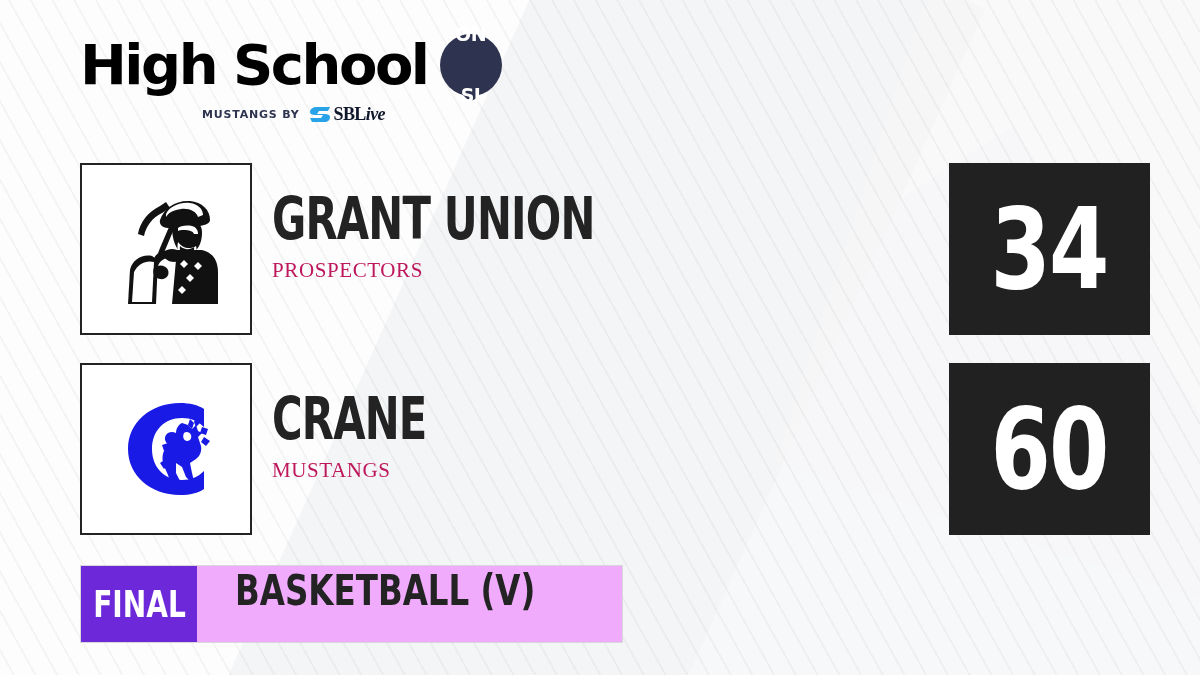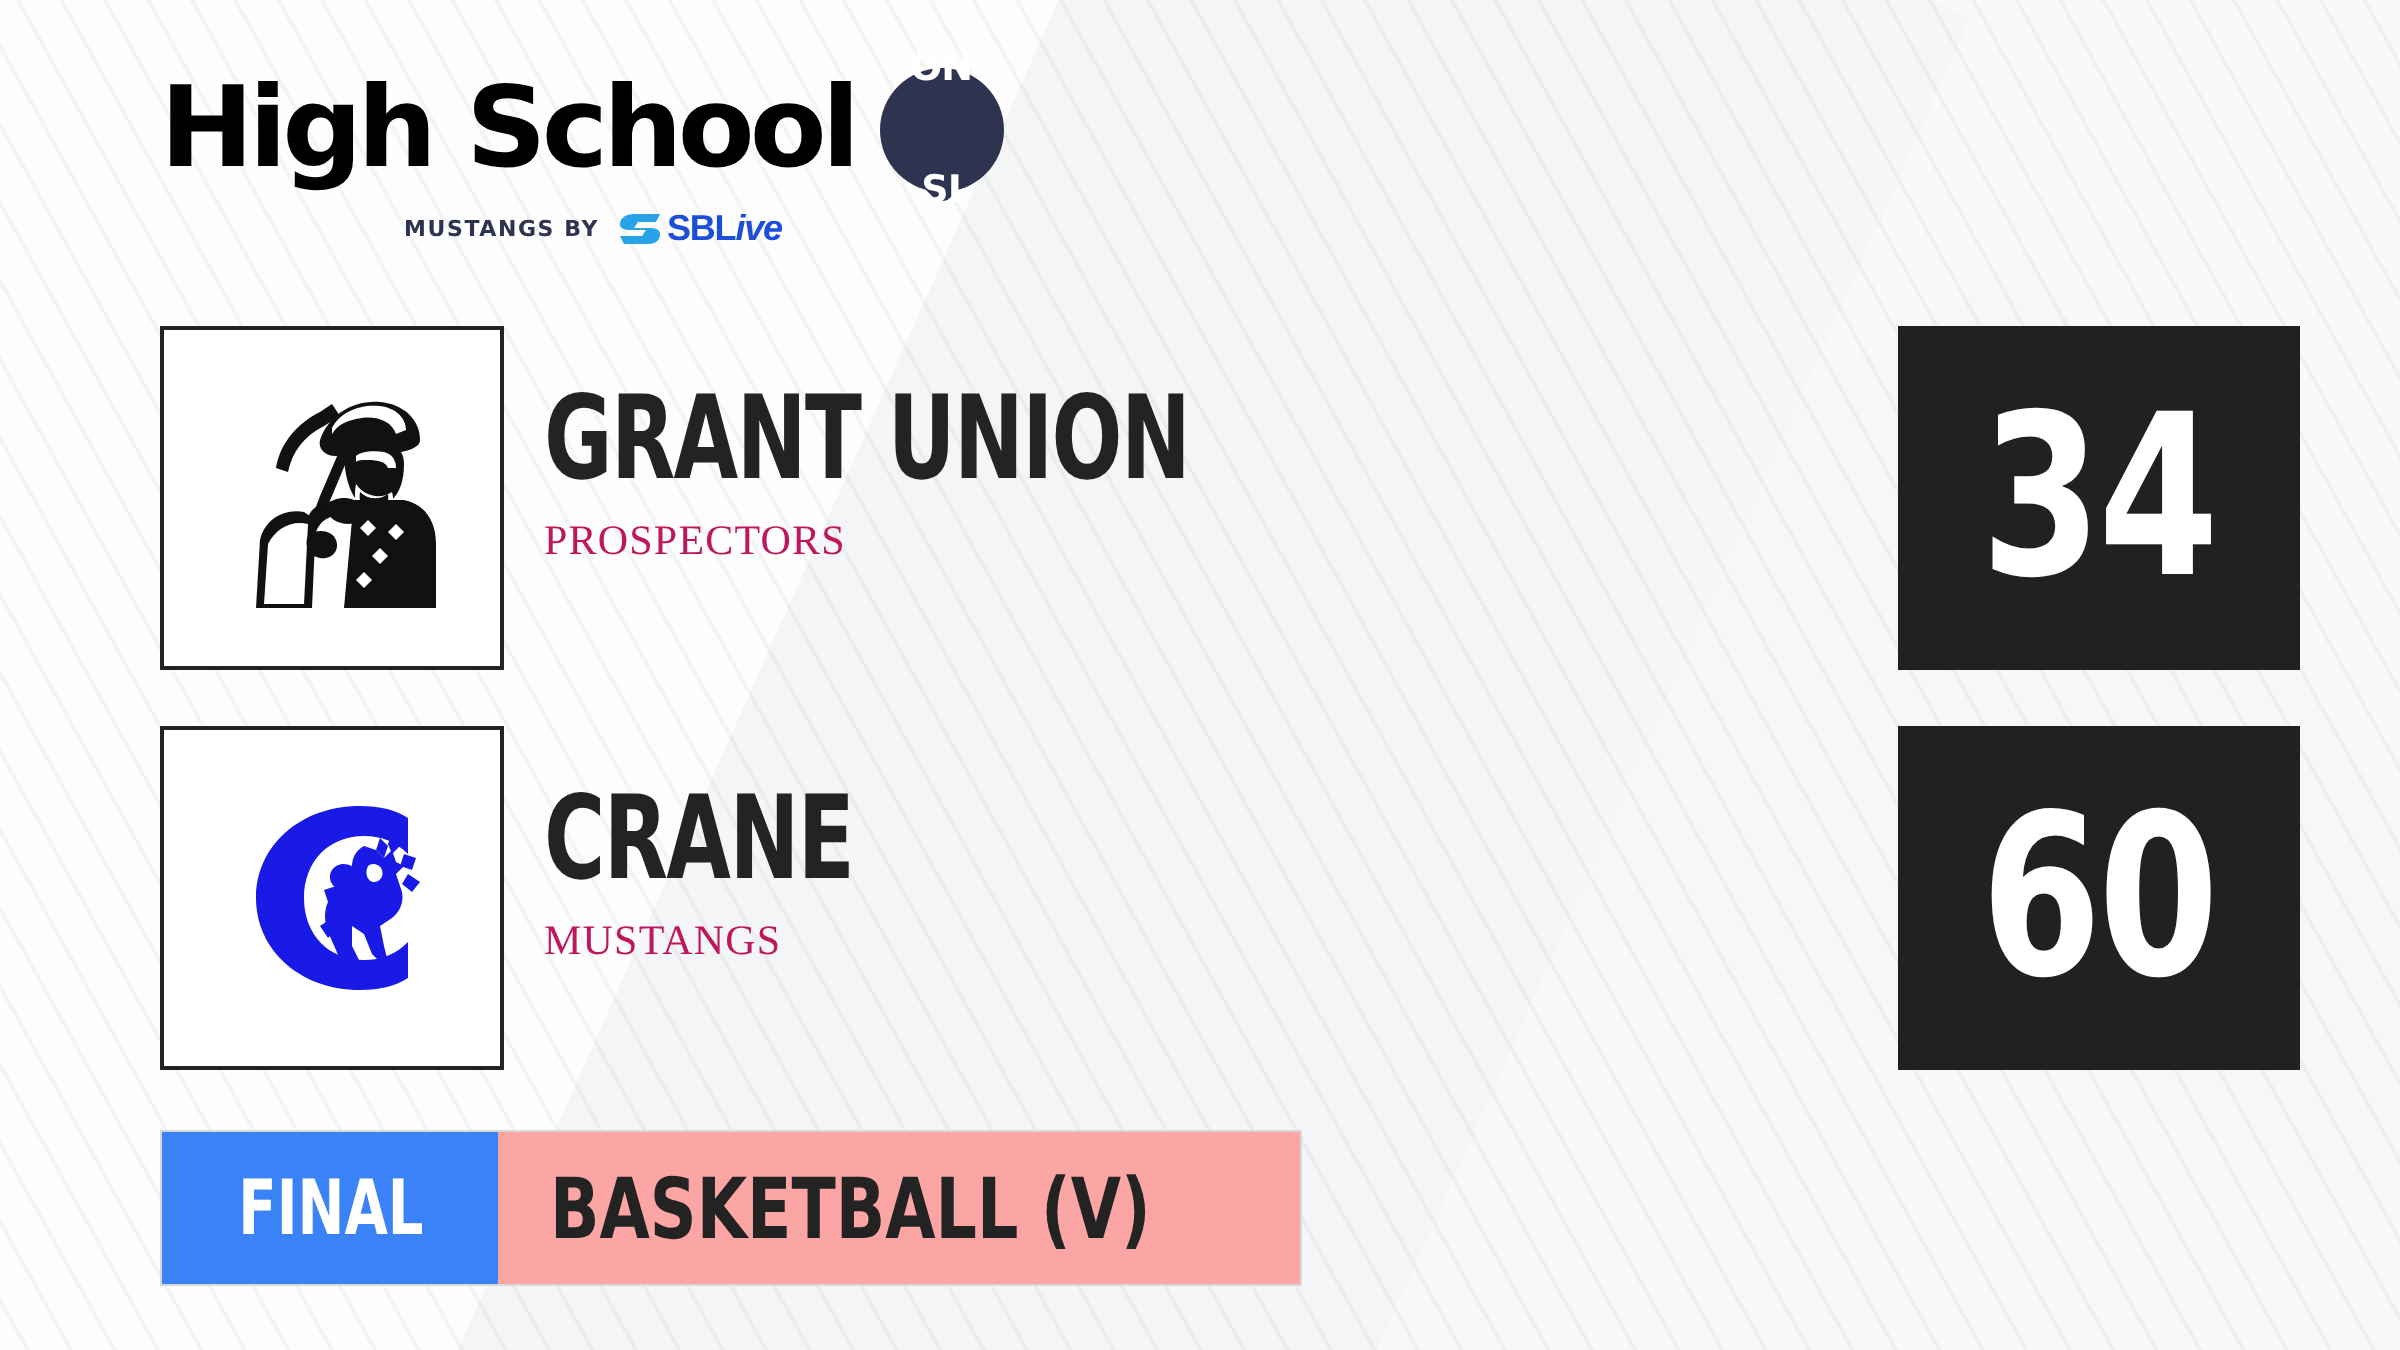--- a/index.html
+++ b/index.html
@@ -105,25 +105,25 @@
     font-size:11px;
     letter-spacing:.8px;
     color:#2e3350;
   }
   .sblive { display:flex; align-items:center; margin-left:9px; }
   .sblive-mark {
     width:22px; height:17px;
     margin-right:3px;
   }
   .sblive-word {
-    font-family:Liberation Sans, sans-serif;
+    font-family:Liberation Serif, serif;
     font-weight:bold;
     font-size:18px;
     letter-spacing:-.6px;
-    color:#1d4ed8;
+    color:#0f172a;
   }
   .sblive-word .ive { font-style:italic; }
 
   
   .team-row { position:absolute; left:80px; }
   #team-row-0 { top:163px; }
   #team-row-1 { top:363px; }
 
   .logo-box {
     position:absolute; left:0; top:0;
@@ -178,36 +178,36 @@
   }
 
   
   .status-bar {
     position:absolute; left:80px; top:565px;
     height:78px;
     display:flex;
     border:1px solid #d8d8d8;
   }
   .status-state {
-    width:168px;
-    background:#3b82f6;
+    width:116px;
+    background:#6d28d9;
     display:flex; align-items:center; justify-content:center;
   }
   .status-state span {
     font-family:"DejaVu Sans Condensed","DejaVu Sans", sans-serif;
     font-weight:bold;
     font-size:38px;
     color:#ffffff;
     letter-spacing:0px;
     transform:scaleX(.82);
   }
   .status-sport {
-    padding:0 26px;
-    background:#fca5a5;
-    display:flex; align-items:center;
+    padding:0 38px;
+    background:#f0abfc;
+    display:flex; align-items:flex-start;
   }
   .status-sport span {
     font-family:"DejaVu Sans Condensed","DejaVu Sans", sans-serif;
     font-weight:bold;
     font-size:42px;
     color:#232323;
     letter-spacing:0px;
     transform:scaleX(.86);
     transform-origin:left center;
     white-space:nowrap;

